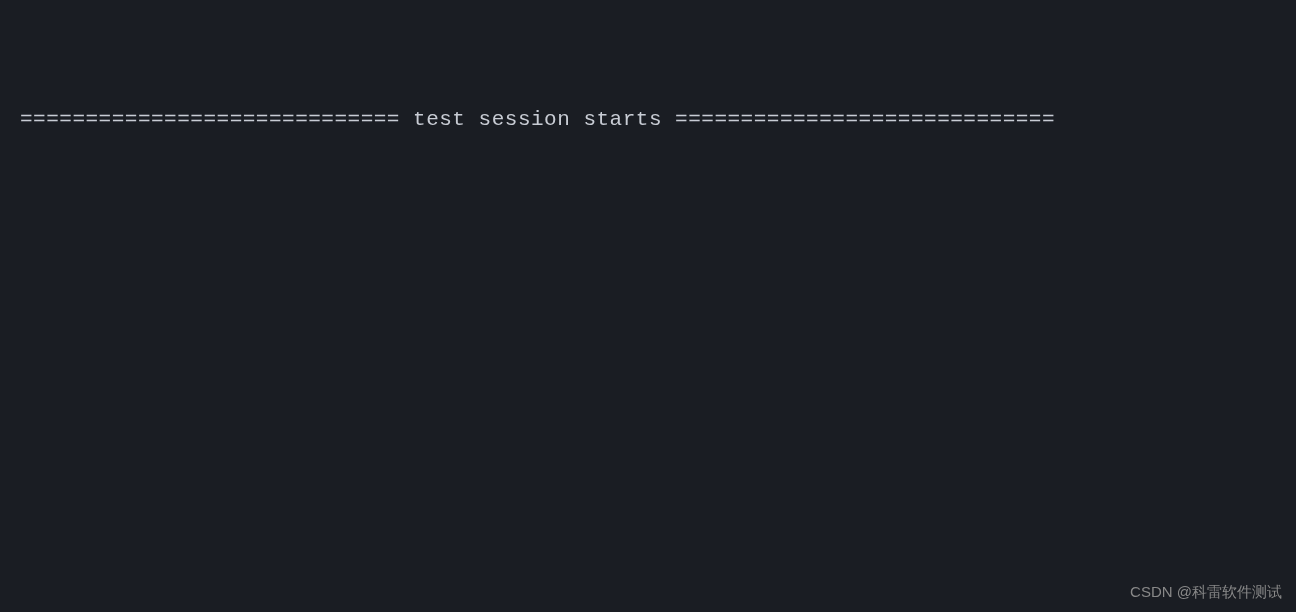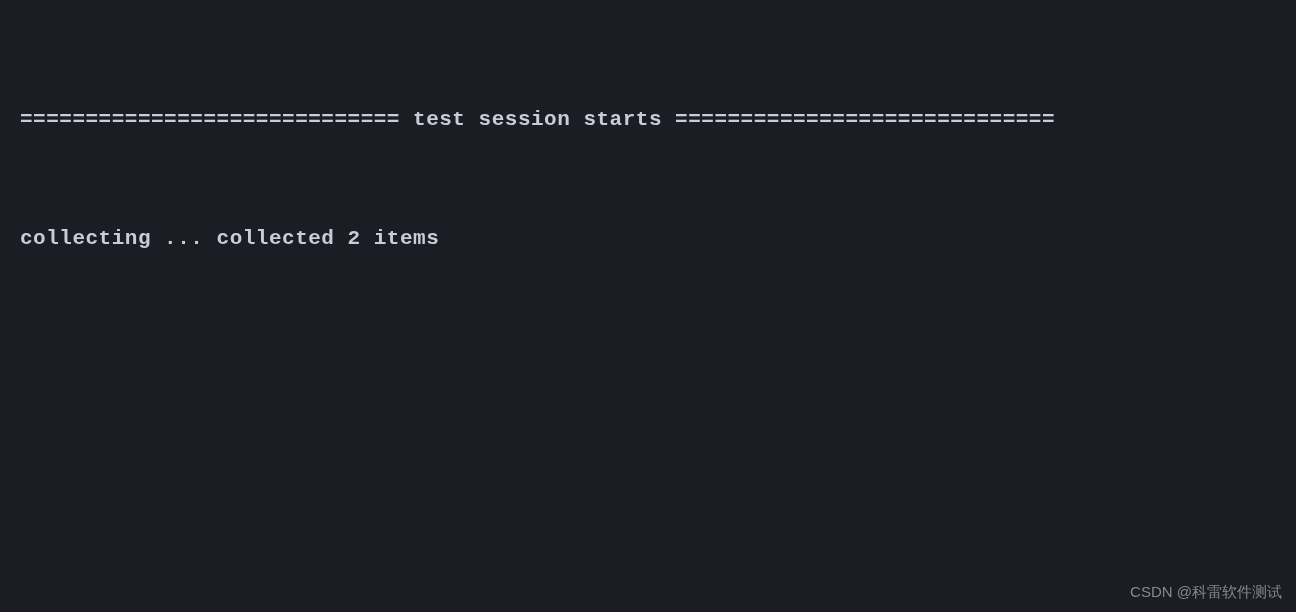--- a/index.html
+++ b/index.html
@@ -19,42 +19,40 @@
       letter-spacing: 0.5px;
       position: relative;
       overflow: hidden;
     }
     .terminal-output {
       white-space: pre;
     }
     .line {
       display: block;
       min-height: 1.9em;
-      font-weight: bold;
     }
     .watermark {
       position: absolute;
       bottom: 6px;
       right: 14px;
       font-size: 15px;
       color: #888;
       font-family: Arial, sans-serif;
       letter-spacing: 0;
       margin-left: 16px;
     }
     .blank-line {
       height: 1.9em;
     }
   </style>
 </head>
 <body>
 
 <div class="terminal-output">
   <span class="line">============================= test session starts =============================</span>
-  <span class="line">collecting ... collected 2 items</span>
   <div class="blank-line"></div>
   <div class="line">
     
   </div>
   
   
   
   
   
   

